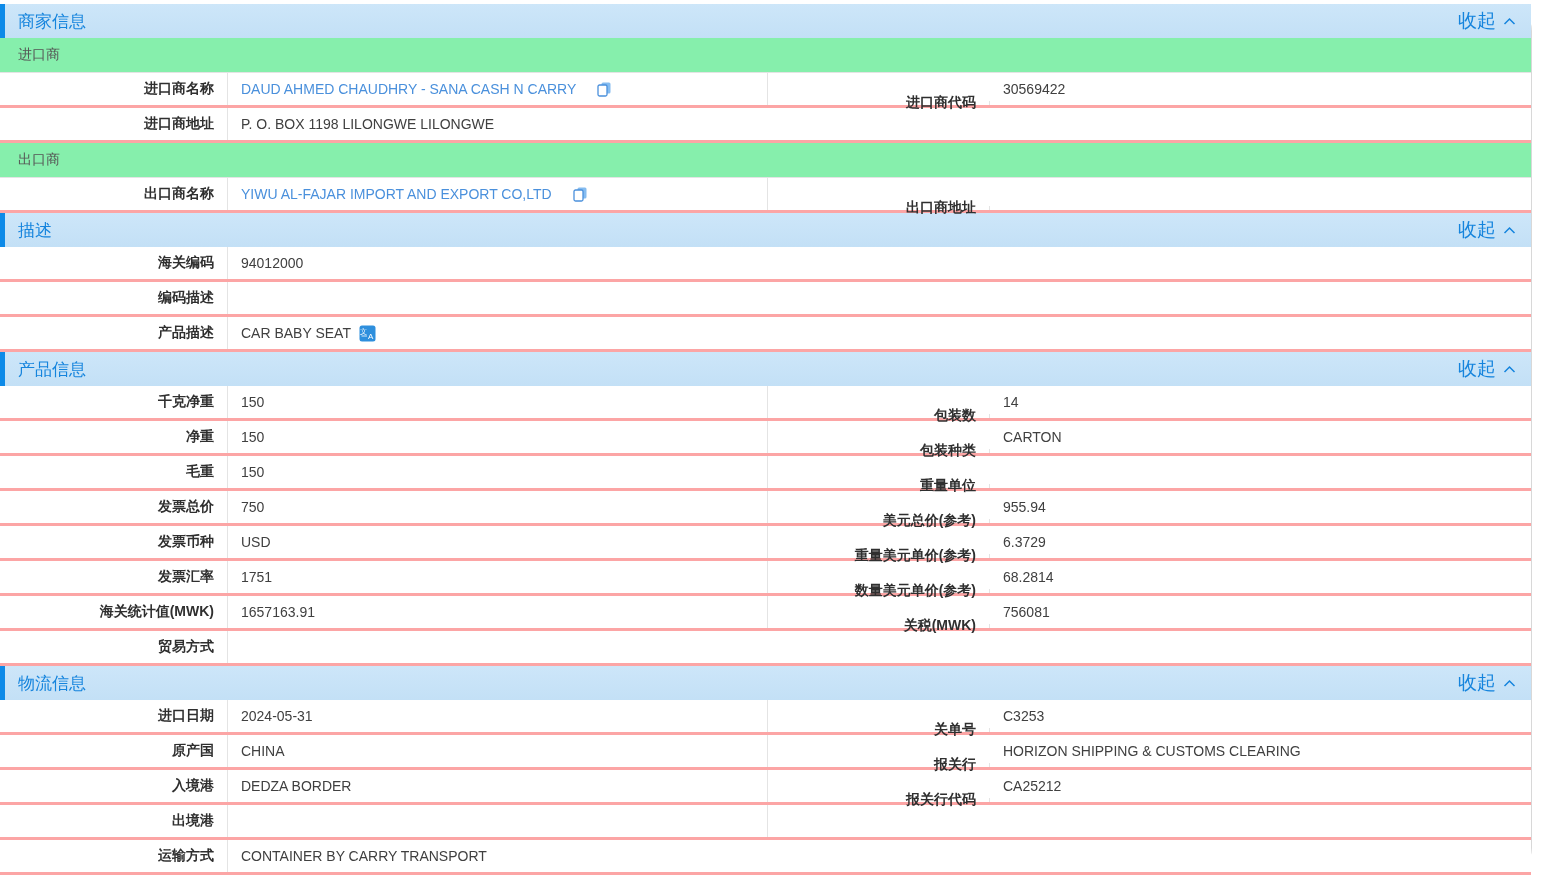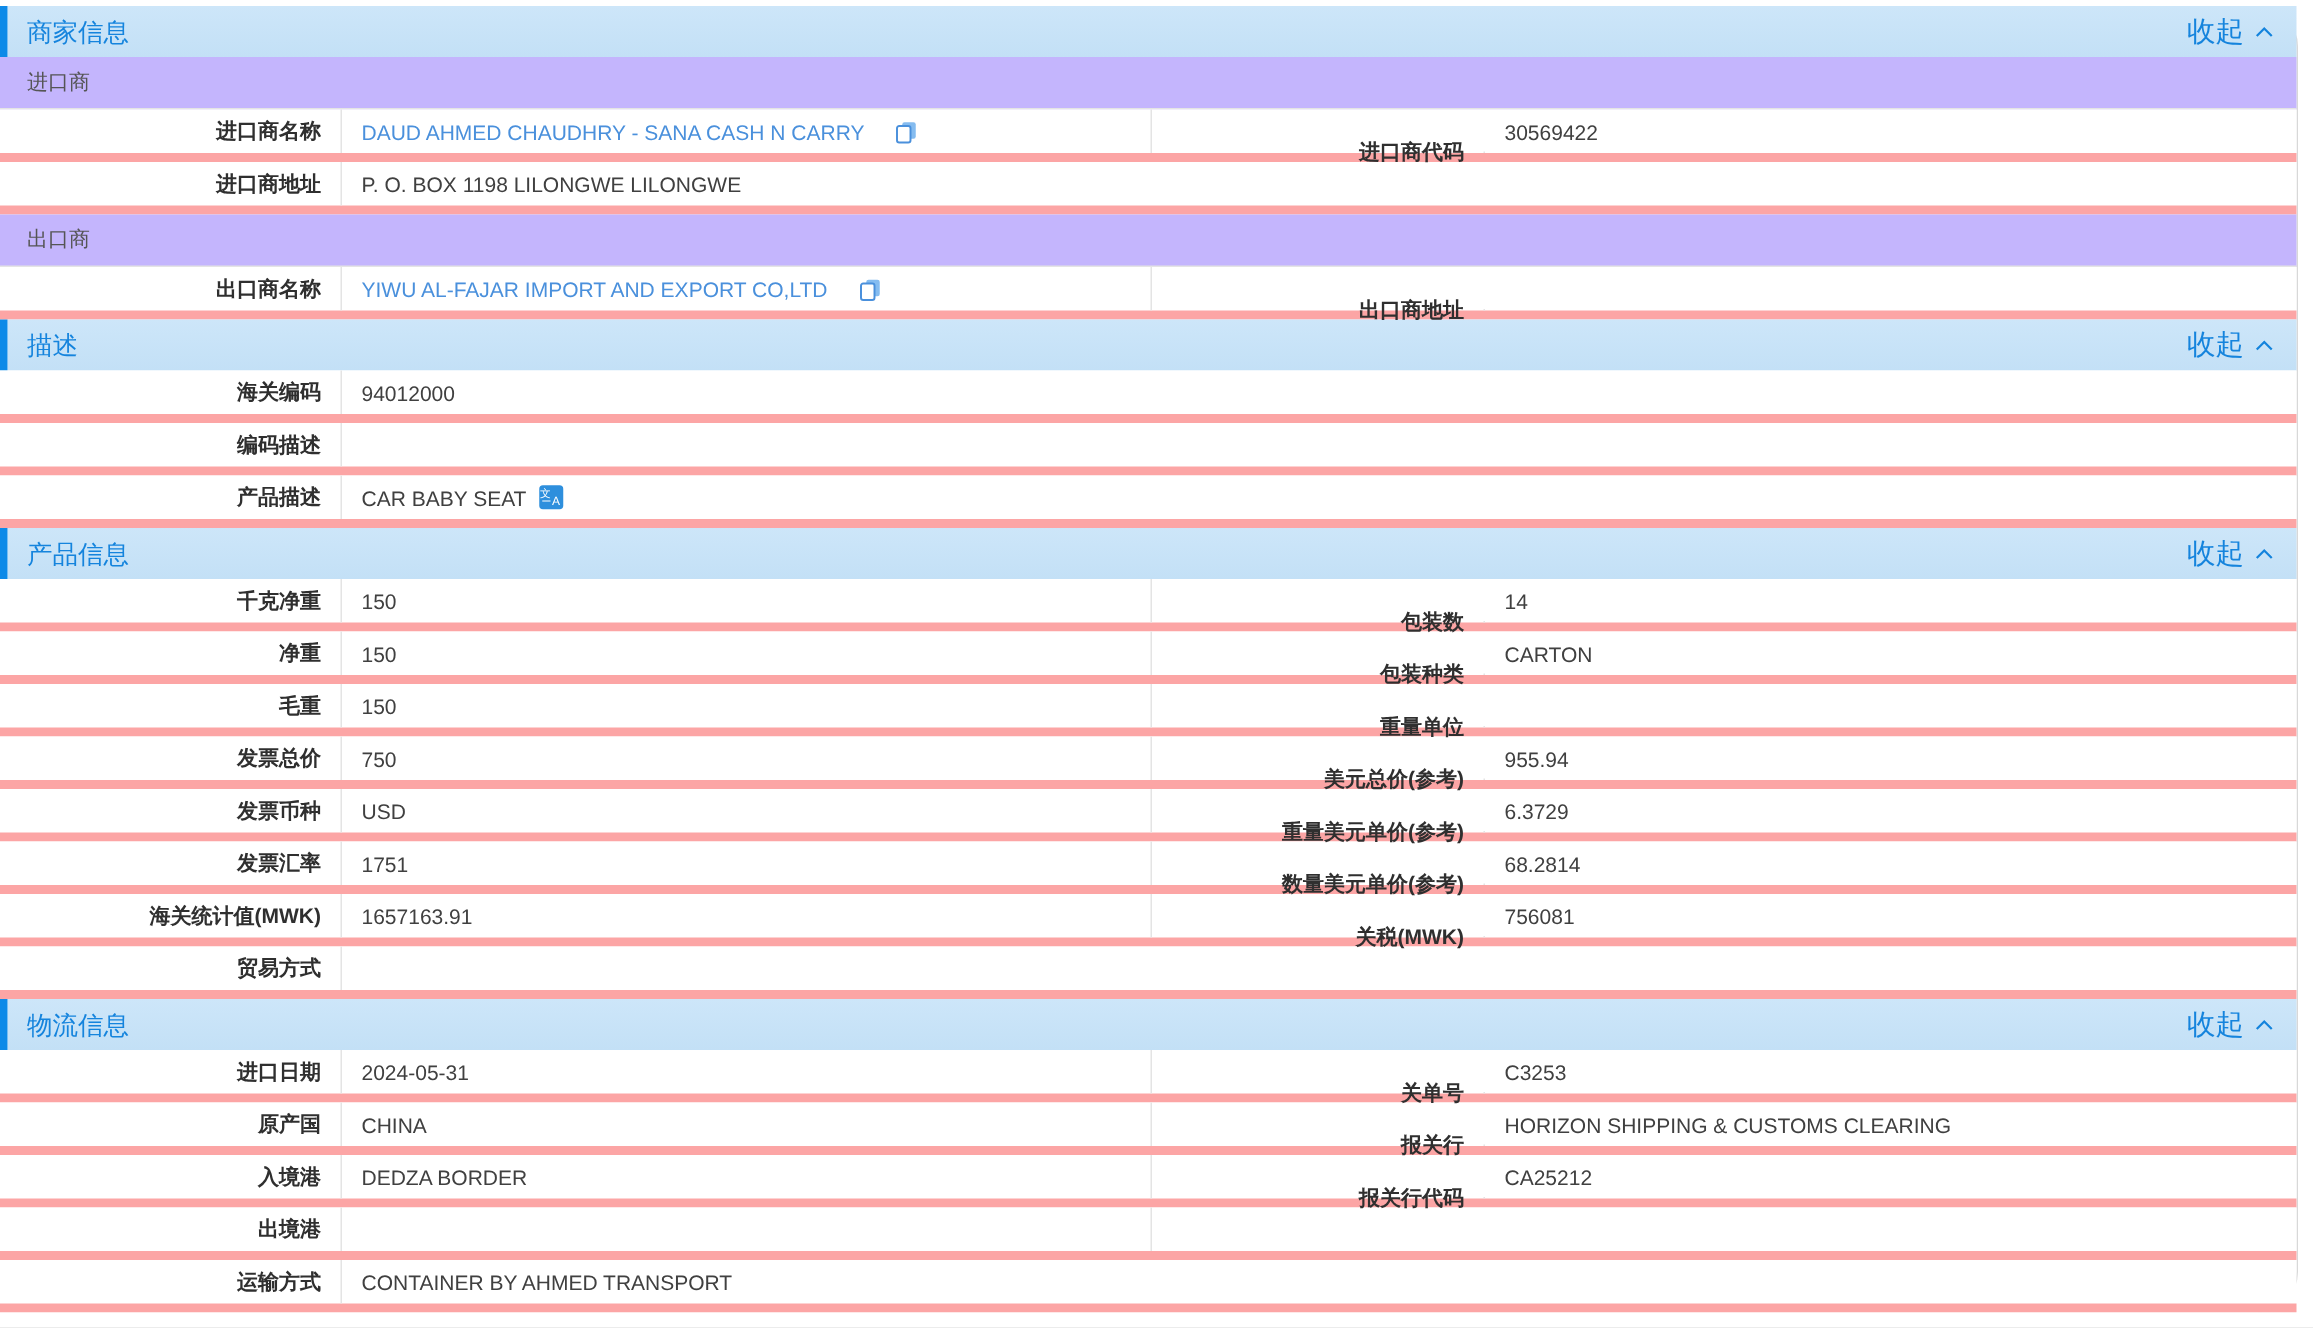--- a/index.html
+++ b/index.html
@@ -14,36 +14,36 @@
     border-left:5px solid #0d8ae8;
     padding:0 15px 0 13px;
   }
   .sec-title { color:#1584dd; font-size:17px; }
   .collapse {
     color:#1584dd; font-size:19px; cursor:pointer;
     display:inline-flex; align-items:center; gap:7px; text-decoration:none;
   }
 
   
-  .row { display:flex; align-items:stretch; height:35px; border-bottom:6px solid #fca5a5; background:#fff; box-sizing:border-box; }
+  .row { display:flex; align-items:stretch; height:35px; border-bottom:3px solid #fca5a5; background:#fff; box-sizing:border-box; }
   .cell { display:flex; align-items:center; box-sizing:border-box; }
   .label {
     width:228px; justify-content:flex-end; padding-right:13px;
     font-weight:bold; font-size:14px; color:#2f2f2f;
     border-right:1px solid #e4e4e4;
   }
   .value { padding-left:13px; font-size:14px; color:#404040; white-space:nowrap; }
   .v1 { width:540px; border-right:1px solid #e4e4e4; }
   .label2 { width:222px;margin-top:28px; }
   .v2 { flex:1; }
   .row.full .value { flex:1; }
 
   
   .sub {
-    height:35px; box-sizing:border-box; background:#c4b5fd;
+    height:35px; box-sizing:border-box; background:#86efac;
     border-bottom:1px solid #e4e4e4;
     display:flex; align-items:center; padding-left:18px;
     font-size:14px; color:#555;
   }
 
   .link { color:#4a90dc; text-decoration:none; cursor:pointer; display:inline-flex; align-items:center; gap:20px; font-size:14px; white-space:nowrap; }
   .icon-btn { display:inline-flex; align-items:center; cursor:pointer; }
   .value .iconwrap { margin-left:8px; }
 </style>
 </head>
@@ -247,16 +247,16 @@
   </div>
 
   <div class="row">
     <div class="cell label">出境港</div>
     <div class="cell value v1"></div>
     <div class="cell value v2"></div>
   </div>
 
   <div class="row full">
     <div class="cell label">运输方式</div>
-    <div class="cell value">CONTAINER BY AHMED TRANSPORT</div>
+    <div class="cell value">CONTAINER BY CARRY TRANSPORT</div>
   </div>
 
 </div>
 
 </body></html>

